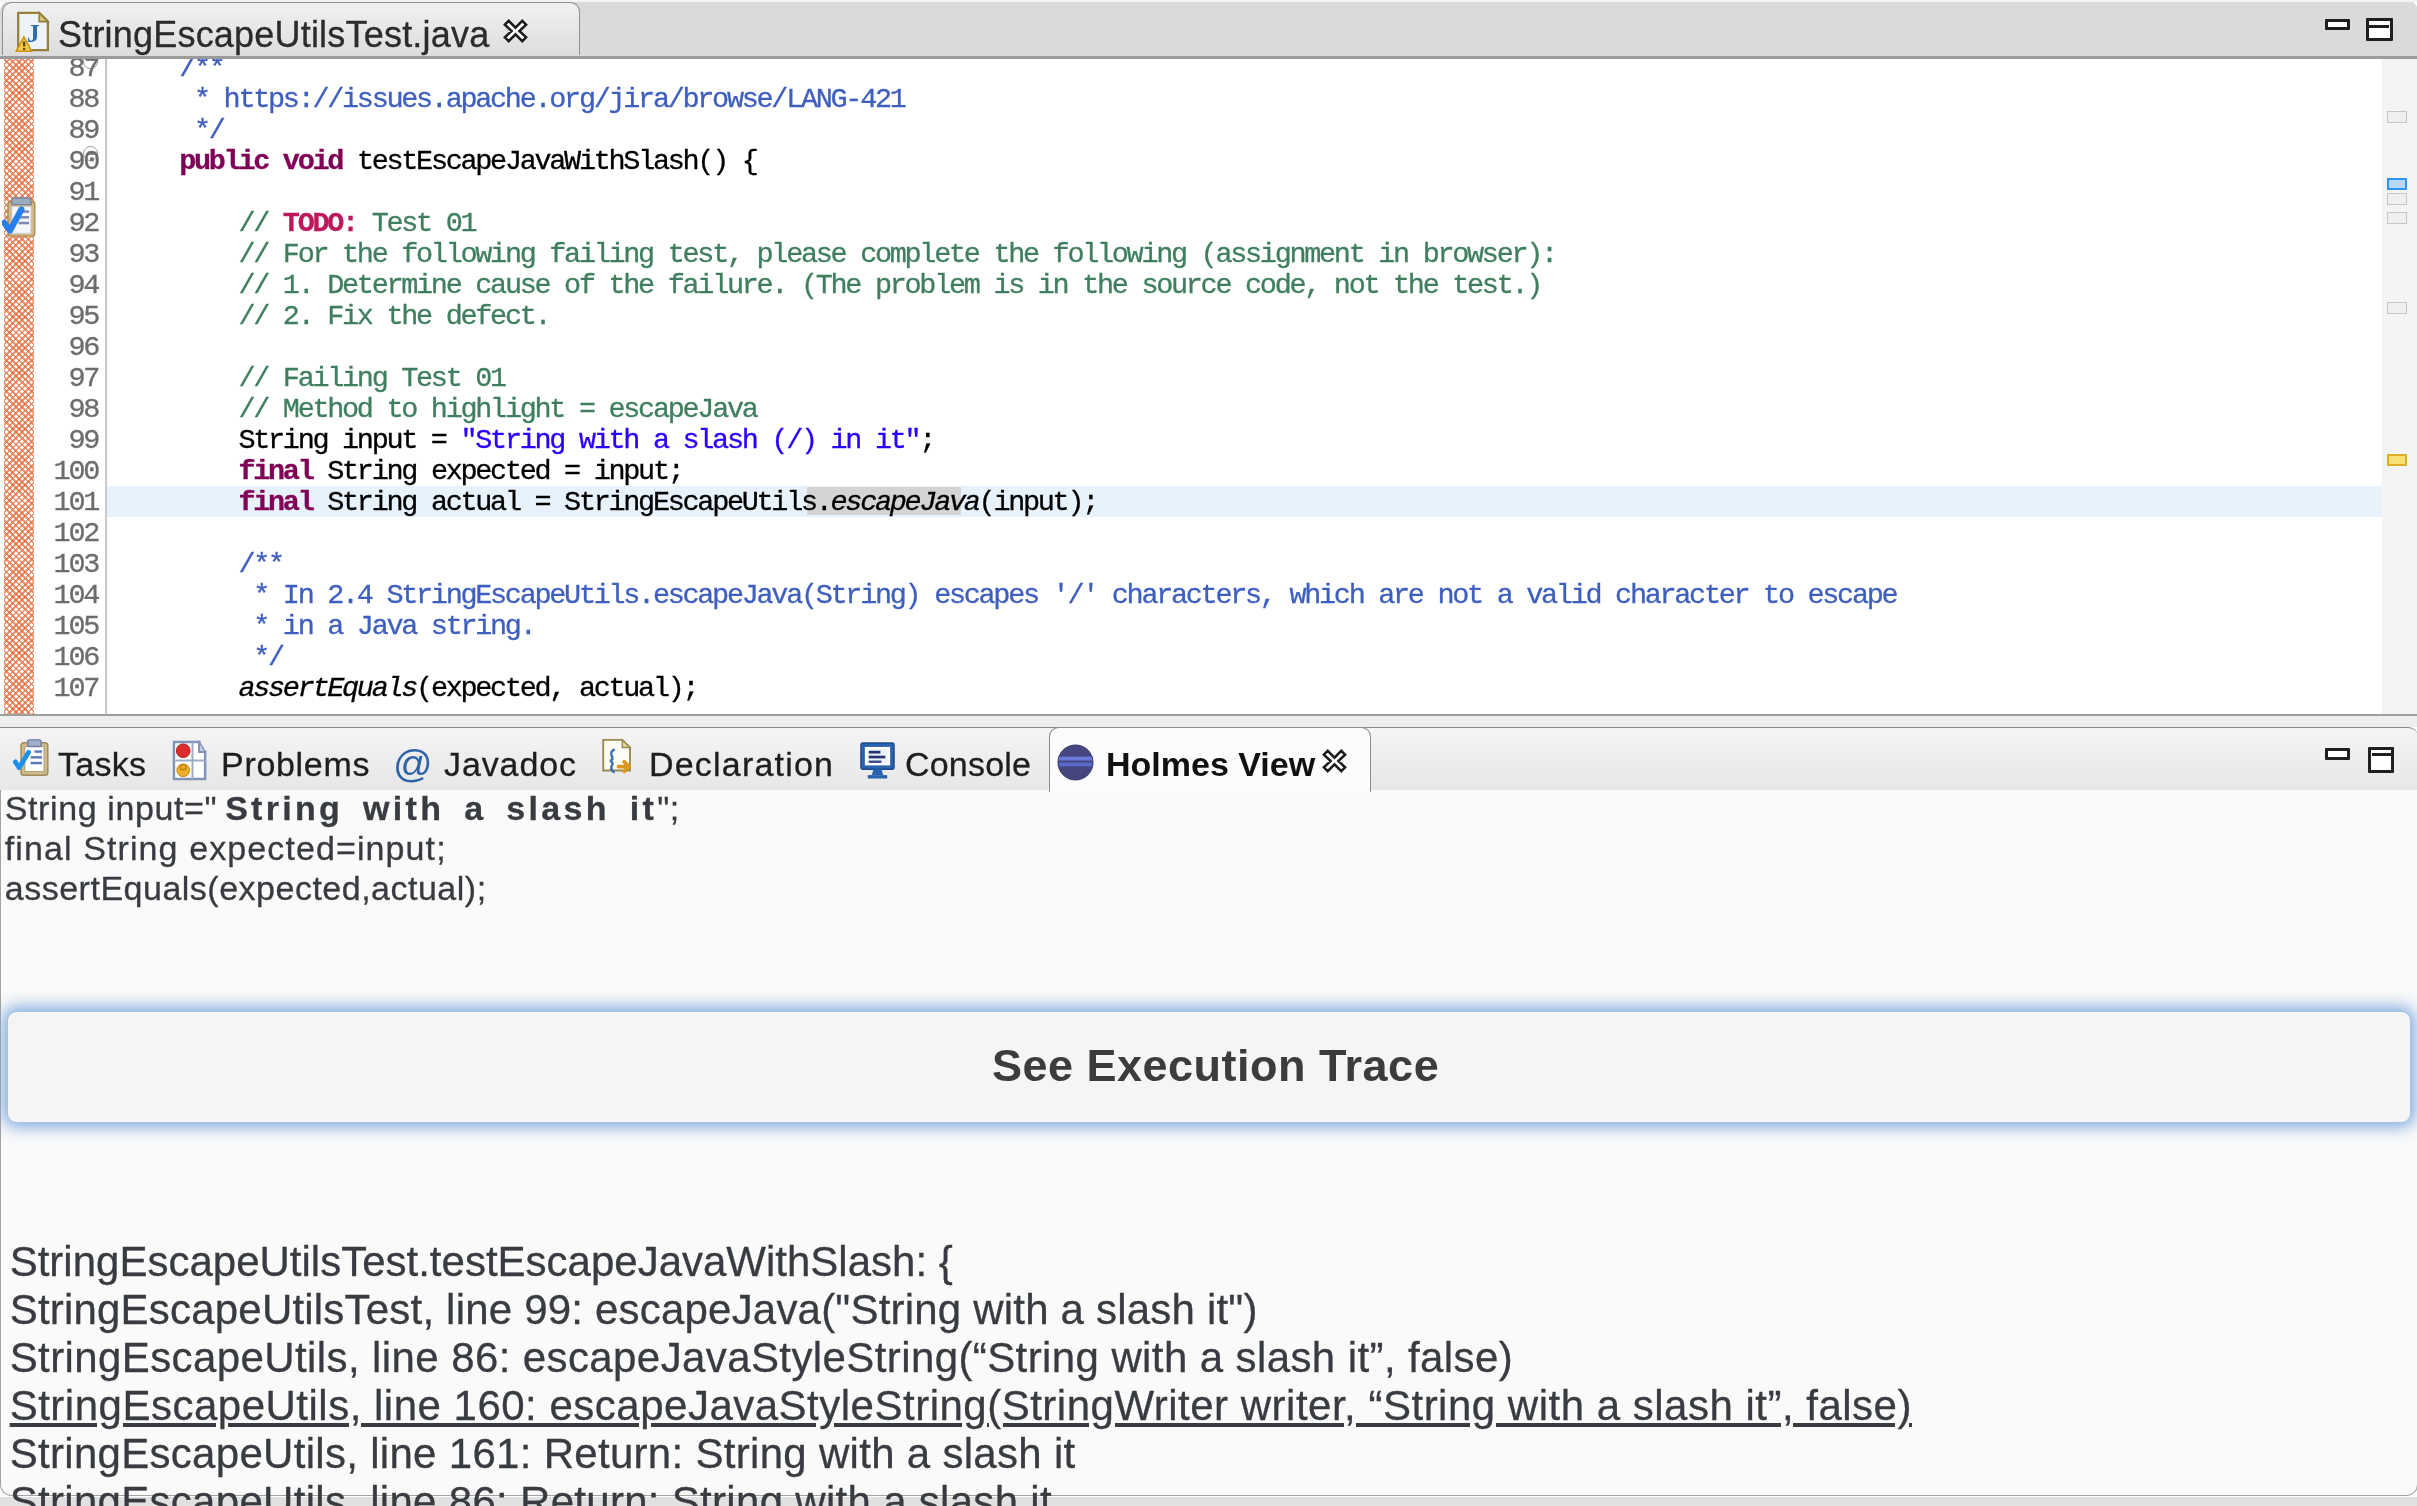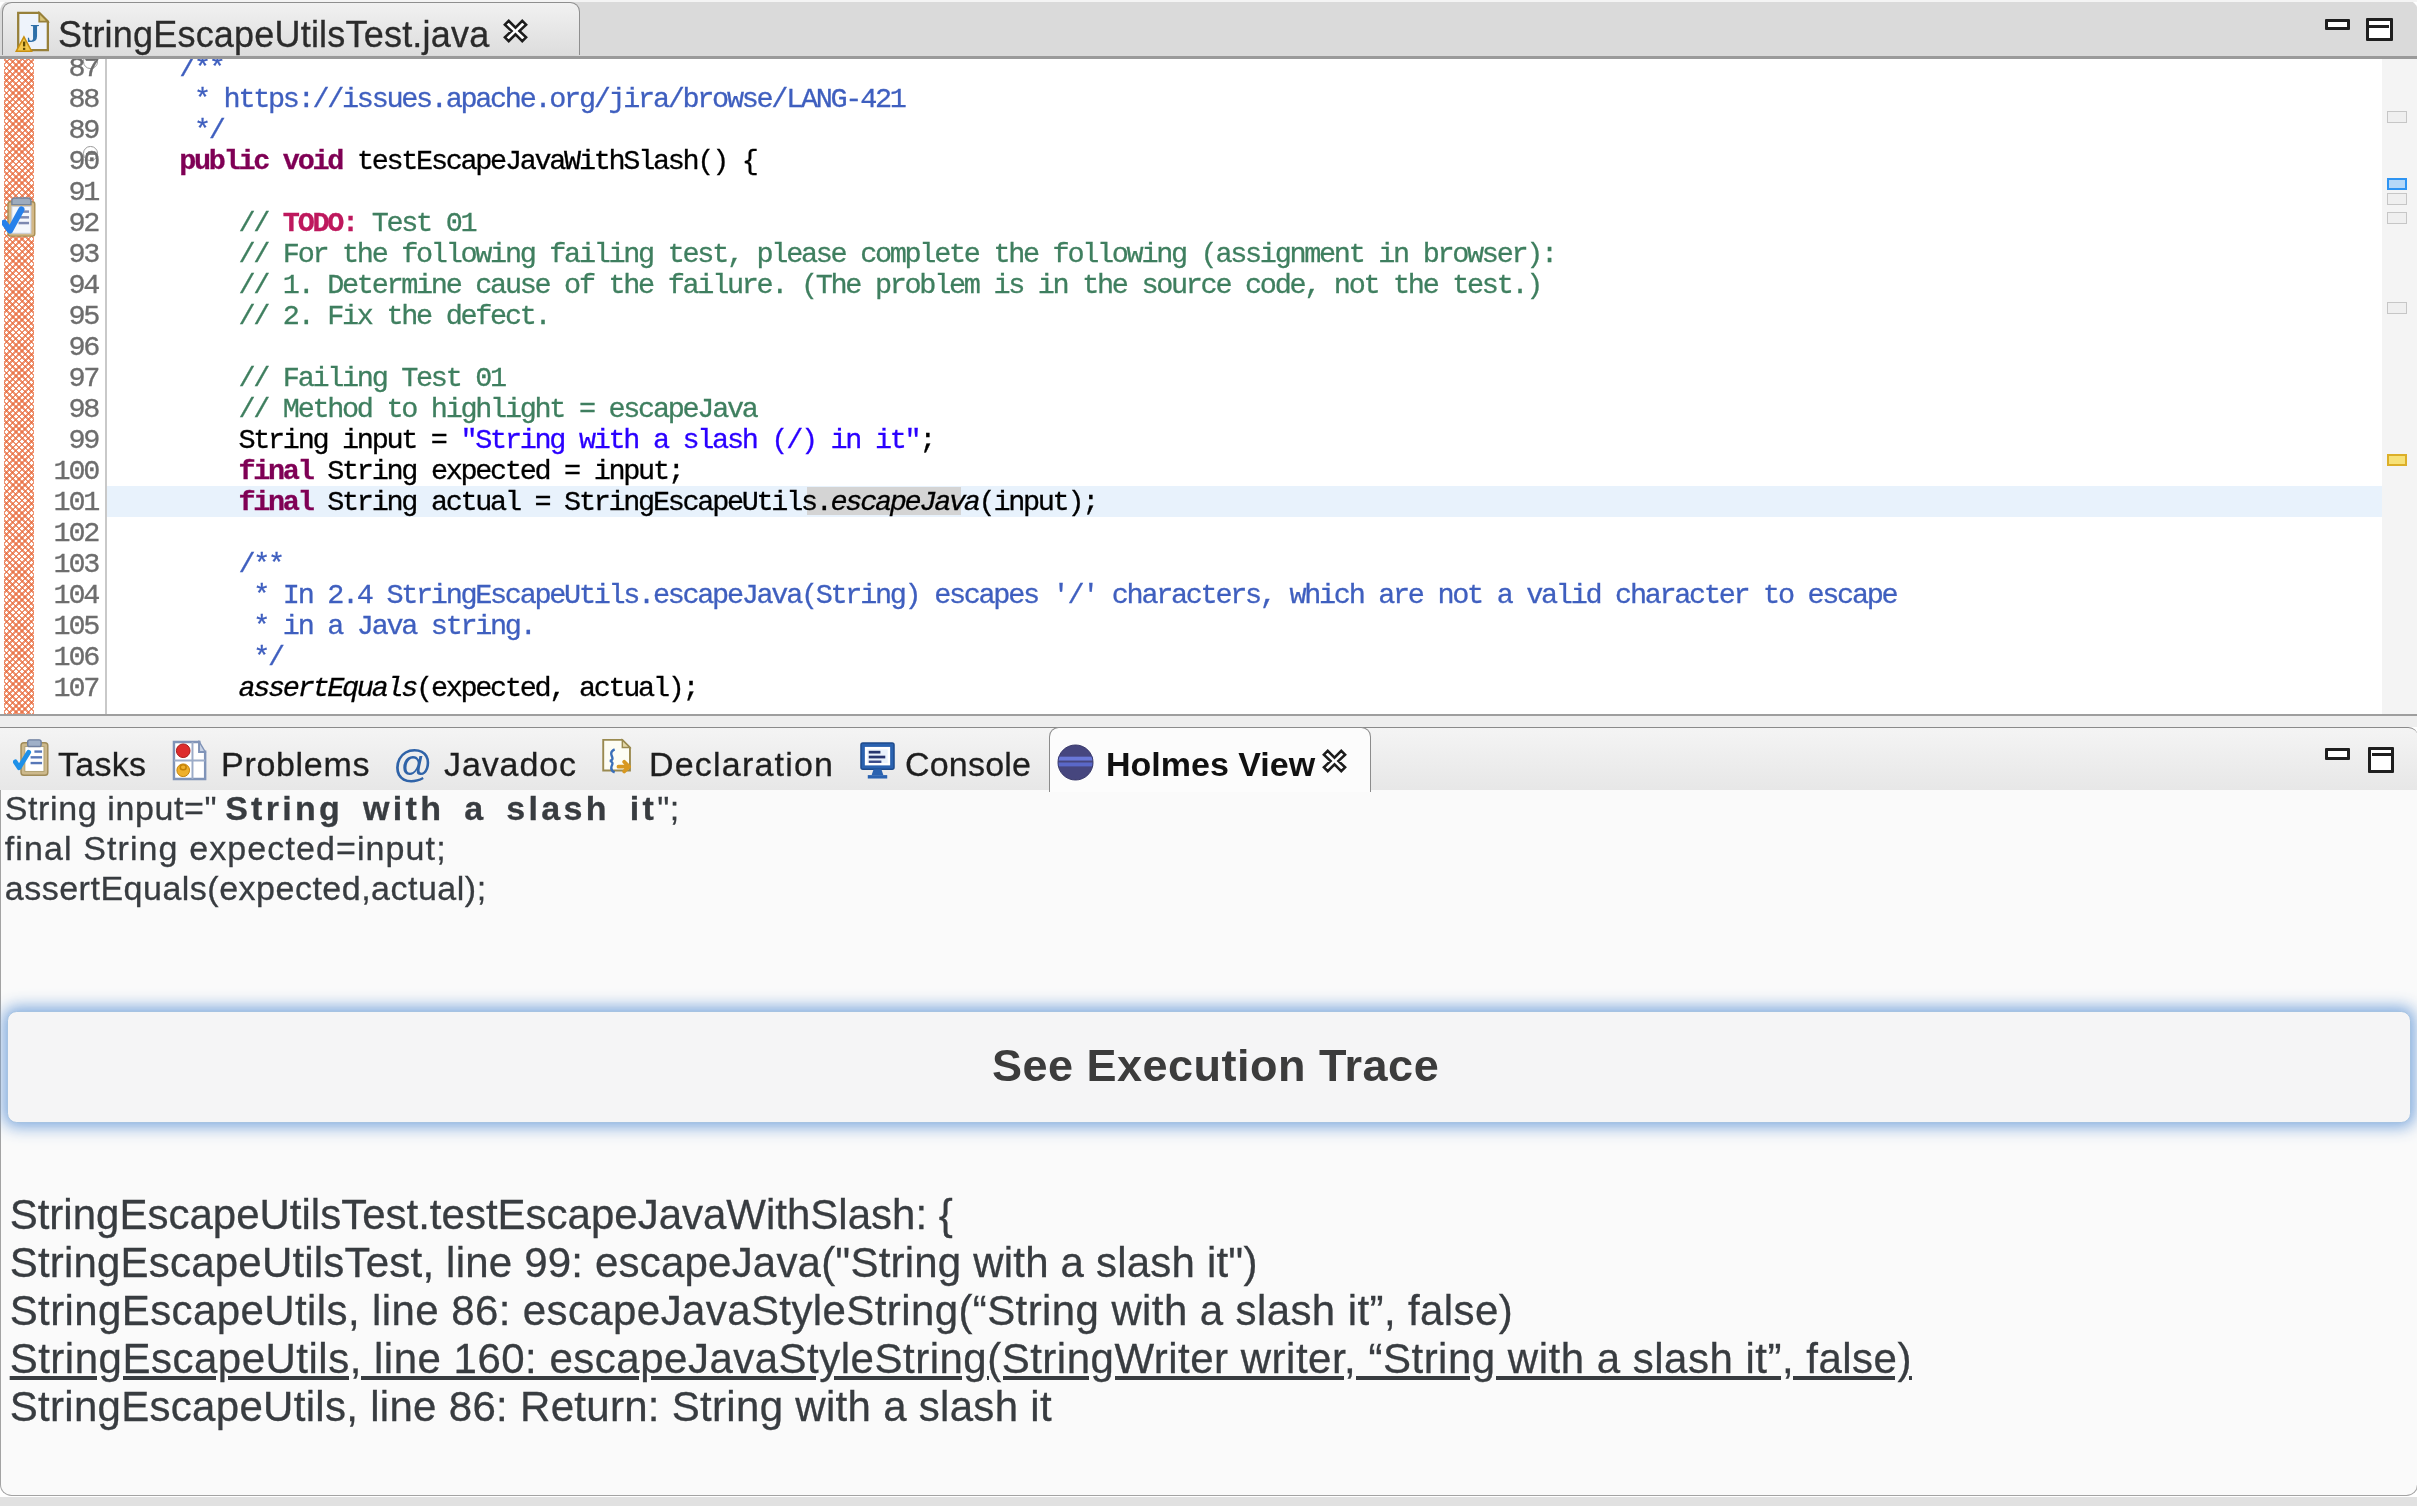--- a/index.html
+++ b/index.html
@@ -198,21 +198,22 @@
   <div style="letter-spacing:0.6px;">String input="<b style="letter-spacing:3.3px;word-spacing:7.2px;margin-left:8px;">String with a slash it</b>";</div>
   <div style="letter-spacing:1.1px;">final String expected=input;</div>
   <div style="letter-spacing:0.5px;">assertEquals(expected,actual);</div>
 </div>
 
 <div class="abs" style="left:6.8px;top:1011px;width:2404px;height:112px;background:#f5f5f6;border:1.4px solid #a6c3e2;
      border-radius:9.7px;box-sizing:border-box;box-shadow:0 0 16.4px 3.9px rgba(112,160,218,.9);z-index:5;
      text-align:center;text-indent:13.5px;line-height:108px;font-size:45px;font-weight:bold;color:#3c3c3c;letter-spacing:0.5px;">See Execution Trace</div>
 
 <div class="abs" style="left:9.7px;top:1191px;font-size:42px;line-height:48px;color:#383c40;z-index:5;white-space:nowrap;-webkit-text-stroke:0.3px;">
-  <div style="letter-spacing:0px;">StringEscapeUtilsTest.testEscapeJavaWithSlash: {</div>
+  <div style="letter-spacing:0px;margin-top:47px;">StringEscapeUtilsTest.testEscapeJavaWithSlash: {</div>
   <div style="letter-spacing:0.2px;">StringEscapeUtilsTest, line 99: escapeJava("String with a slash it")</div>
   <div style="letter-spacing:0.4px;">StringEscapeUtils, line 86: escapeJavaStyleString(“String with a slash it”, false)</div>
   <div style="letter-spacing:0.5px;text-decoration:underline;">StringEscapeUtils, line 160: escapeJavaStyleString(StringWriter writer, “String with a slash it”, false)</div>
+  <div style="letter-spacing:0.3px;">StringEscapeUtils, line 161: Return: String with a slash it</div>
   <div style="letter-spacing:0.3px;">StringEscapeUtils, line 86: Return: String with a slash it</div>
 </div>
 
 <div class="abs" style="left:0;top:1497px;width:2418px;height:9.7px;background:#e1e1e1;z-index:0;"></div>
 
 
 </body></html>

